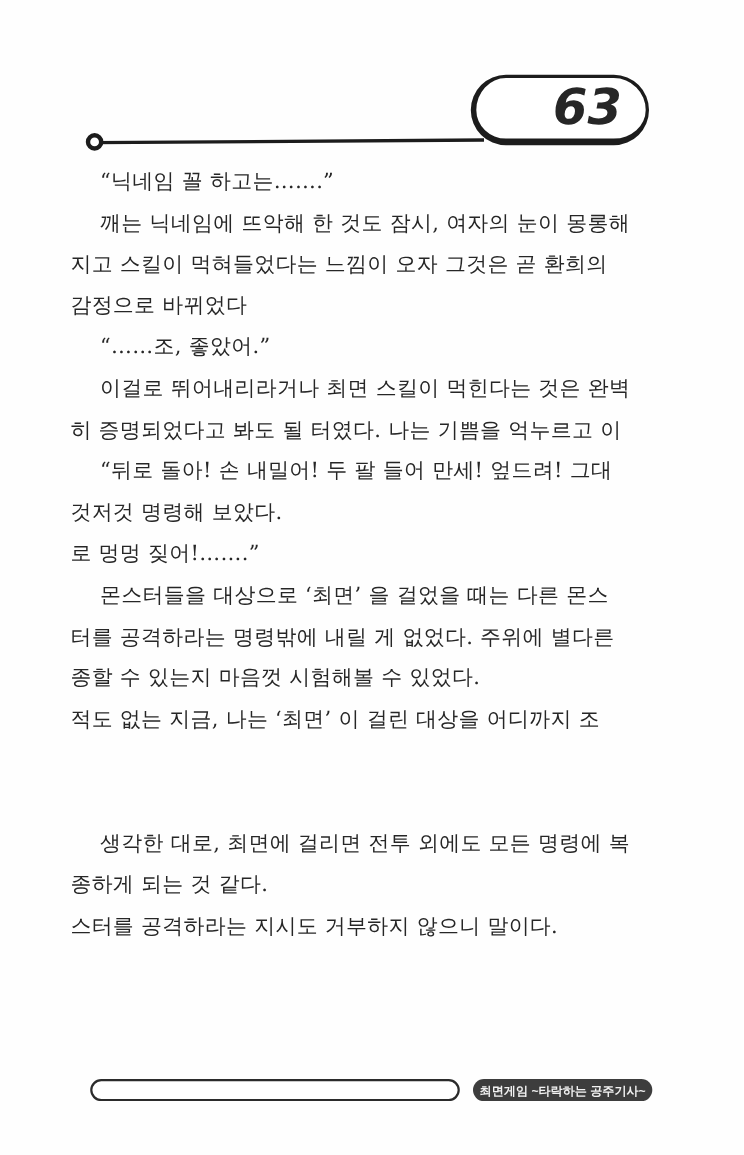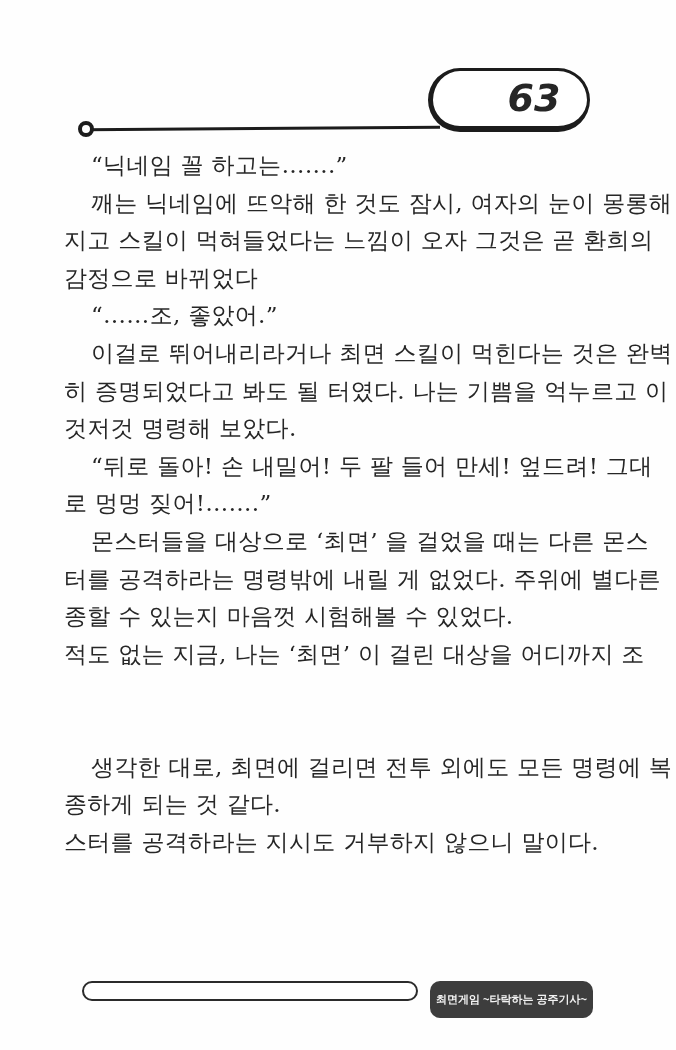--- a/index.html
+++ b/index.html
@@ -48,34 +48,34 @@
     border-left-width: 5px;
     border-radius: 33px;
     display: flex;
     align-items: center;
     justify-content: center;
   }
   .page-badge .num {
     font-family: "DejaVu Sans", sans-serif;
     font-style: italic;
     font-weight: bold;
-    font-size: 38px;
+    font-size: 45px;
     color: #262626;
     transform: translateY(-1px);
     margin-left: 48px;
   }
 
   
   .text-block {
     position: absolute;
     left: 64px;
     top: 147px;
     width: 552px;
     color: #262626;
-    font-size: 23px;
+    font-size: 19px;
   }
   .text-block .line {
     height: 37.6px;
     line-height: 37.6px;
     white-space: nowrap;
     letter-spacing: 0.3px;
   }
   .text-block .line.indent {
     padding-left: 27px;
   }
@@ -89,21 +89,21 @@
     height: 16px;
     background: #ffffff;
     border: 2px solid #2b2b2b;
     border-radius: 11px;
   }
   .footer-pill {
     position: absolute;
     left: 430px;
     top: 981px;
     width: 163px;
-    height: 37px;
+    height: 20px;
     background: #3d3d3d;
     border-radius: 10px;
     display: flex;
     align-items: center;
     justify-content: center;
   }
   .footer-pill .title {
     font-family: "Liberation Sans", sans-serif;
     font-size: 11px;
     font-weight: bold;
@@ -123,22 +123,22 @@
   </div>
 
   <main class="text-block">
       <div class="line indent">“닉네임 꼴 하고는…….”</div>
       <div class="line indent">깨는 닉네임에 뜨악해 한 것도 잠시, 여자의 눈이 몽롱해</div>
       <div class="line">지고 스킬이 먹혀들었다는 느낌이 오자 그것은 곧 환희의</div>
       <div class="line">감정으로 바뀌었다</div>
       <div class="line indent">“……조, 좋았어.”</div>
       <div class="line indent">이걸로 뛰어내리라거나 최면 스킬이 먹힌다는 것은 완벽</div>
       <div class="line">히 증명되었다고 봐도 될 터였다. 나는 기쁨을 억누르고 이</div>
+      <div class="line indent">“뒤로 돌아! 손 내밀어! 두 팔 들어 만세! 엎드려! 그대</div>
       <div class="line">것저것 명령해 보았다.</div>
-      <div class="line indent">“뒤로 돌아! 손 내밀어! 두 팔 들어 만세! 엎드려! 그대</div>
       <div class="line">로 멍멍 짖어!…….”</div>
       <div class="line indent">몬스터들을 대상으로 ‘최면’ 을 걸었을 때는 다른 몬스</div>
       <div class="line">터를 공격하라는 명령밖에 내릴 게 없었다. 주위에 별다른</div>
       <div class="line">종할 수 있는지 마음껏 시험해볼 수 있었다.</div>
       <div class="line">적도 없는 지금, 나는 ‘최면’ 이 걸린 대상을 어디까지 조</div>
       <div class="line"></div>
       <div class="line"></div>
       <div class="line indent">생각한 대로, 최면에 걸리면 전투 외에도 모든 명령에 복</div>
       <div class="line">종하게 되는 것 같다.</div>
       <div class="line">스터를 공격하라는 지시도 거부하지 않으니 말이다.</div>

